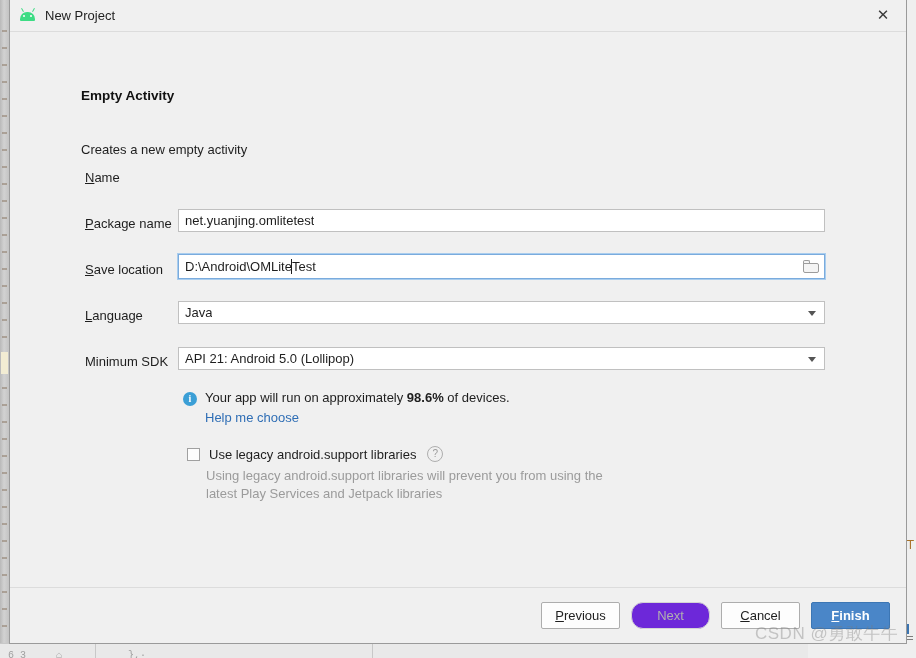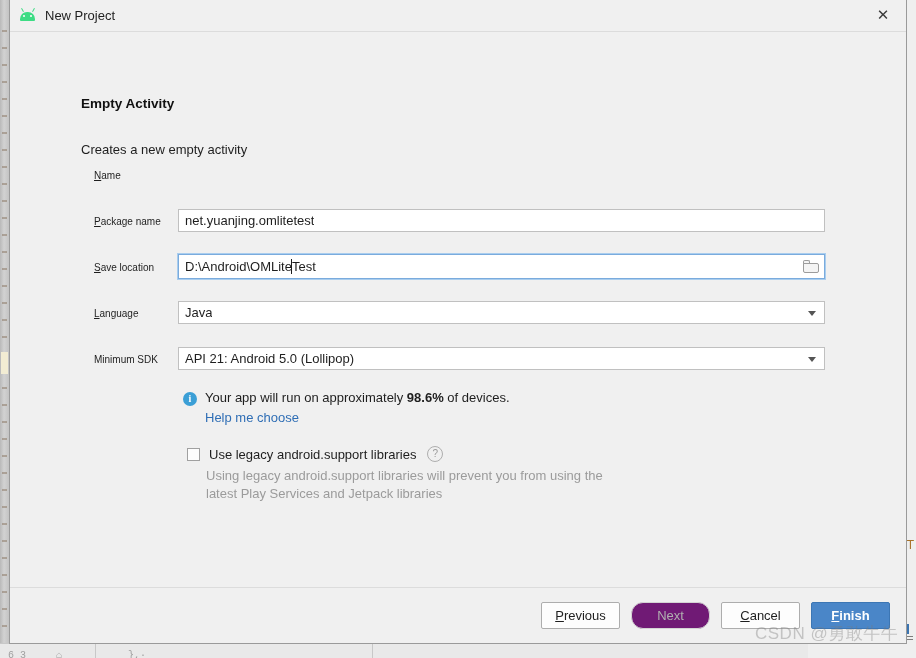--- a/index.html
+++ b/index.html
@@ -173,21 +173,21 @@
   
   .dlg-body {
     flex: 1;
     position: relative;
     padding: 0;
     background: #f0f0f0;
   }
 
   .heading {
     position: absolute;
-    left: 71px; top: 64px;
+    left: 71px; top: 56px;
     font-size: 13.5px;
     font-weight: bold;
     color: #111;
   }
   .subheading {
     position: absolute;
     left: 71px; top: 110px;
     font-size: 13px;
     color: #1e1e1e;
   }
@@ -197,23 +197,23 @@
     position: absolute;
     left: 0; top: 127px;
     width: 100%;
   }
   .row {
     position: relative;
     height: 46px;
   }
   .row .lbl {
     position: absolute;
-    left: 84px;
+    left: 75px;
     top: 11px;
-    font-size: 10px;
+    font-size: 13px;
     color: #1e1e1e;
     white-space: nowrap;
   }
   .lbl u { text-decoration: underline; }
 
   .field {
     position: absolute;
     left: 168px;
     top: 4px;
     width: 647px;
@@ -380,21 +380,21 @@
     color: #1e1e1e;
     cursor: default;
     display: flex;
     align-items: center;
     justify-content: center;
     box-sizing: border-box;
   }
   .btn u { text-decoration: underline; }
   .btn.disabled {
     color: #b0b0b0;
-    background: #701a75;
+    background: #6d28d9;
     border-color: #d4d4d4;
     border-radius: 12px;
   }
   .btn.primary {
     background: #4a86c8;
     border: 1px solid #3c76b4;
     color: #ffffff;
     font-weight: bold;
   }
   .btn.primary u { text-decoration: underline; }

